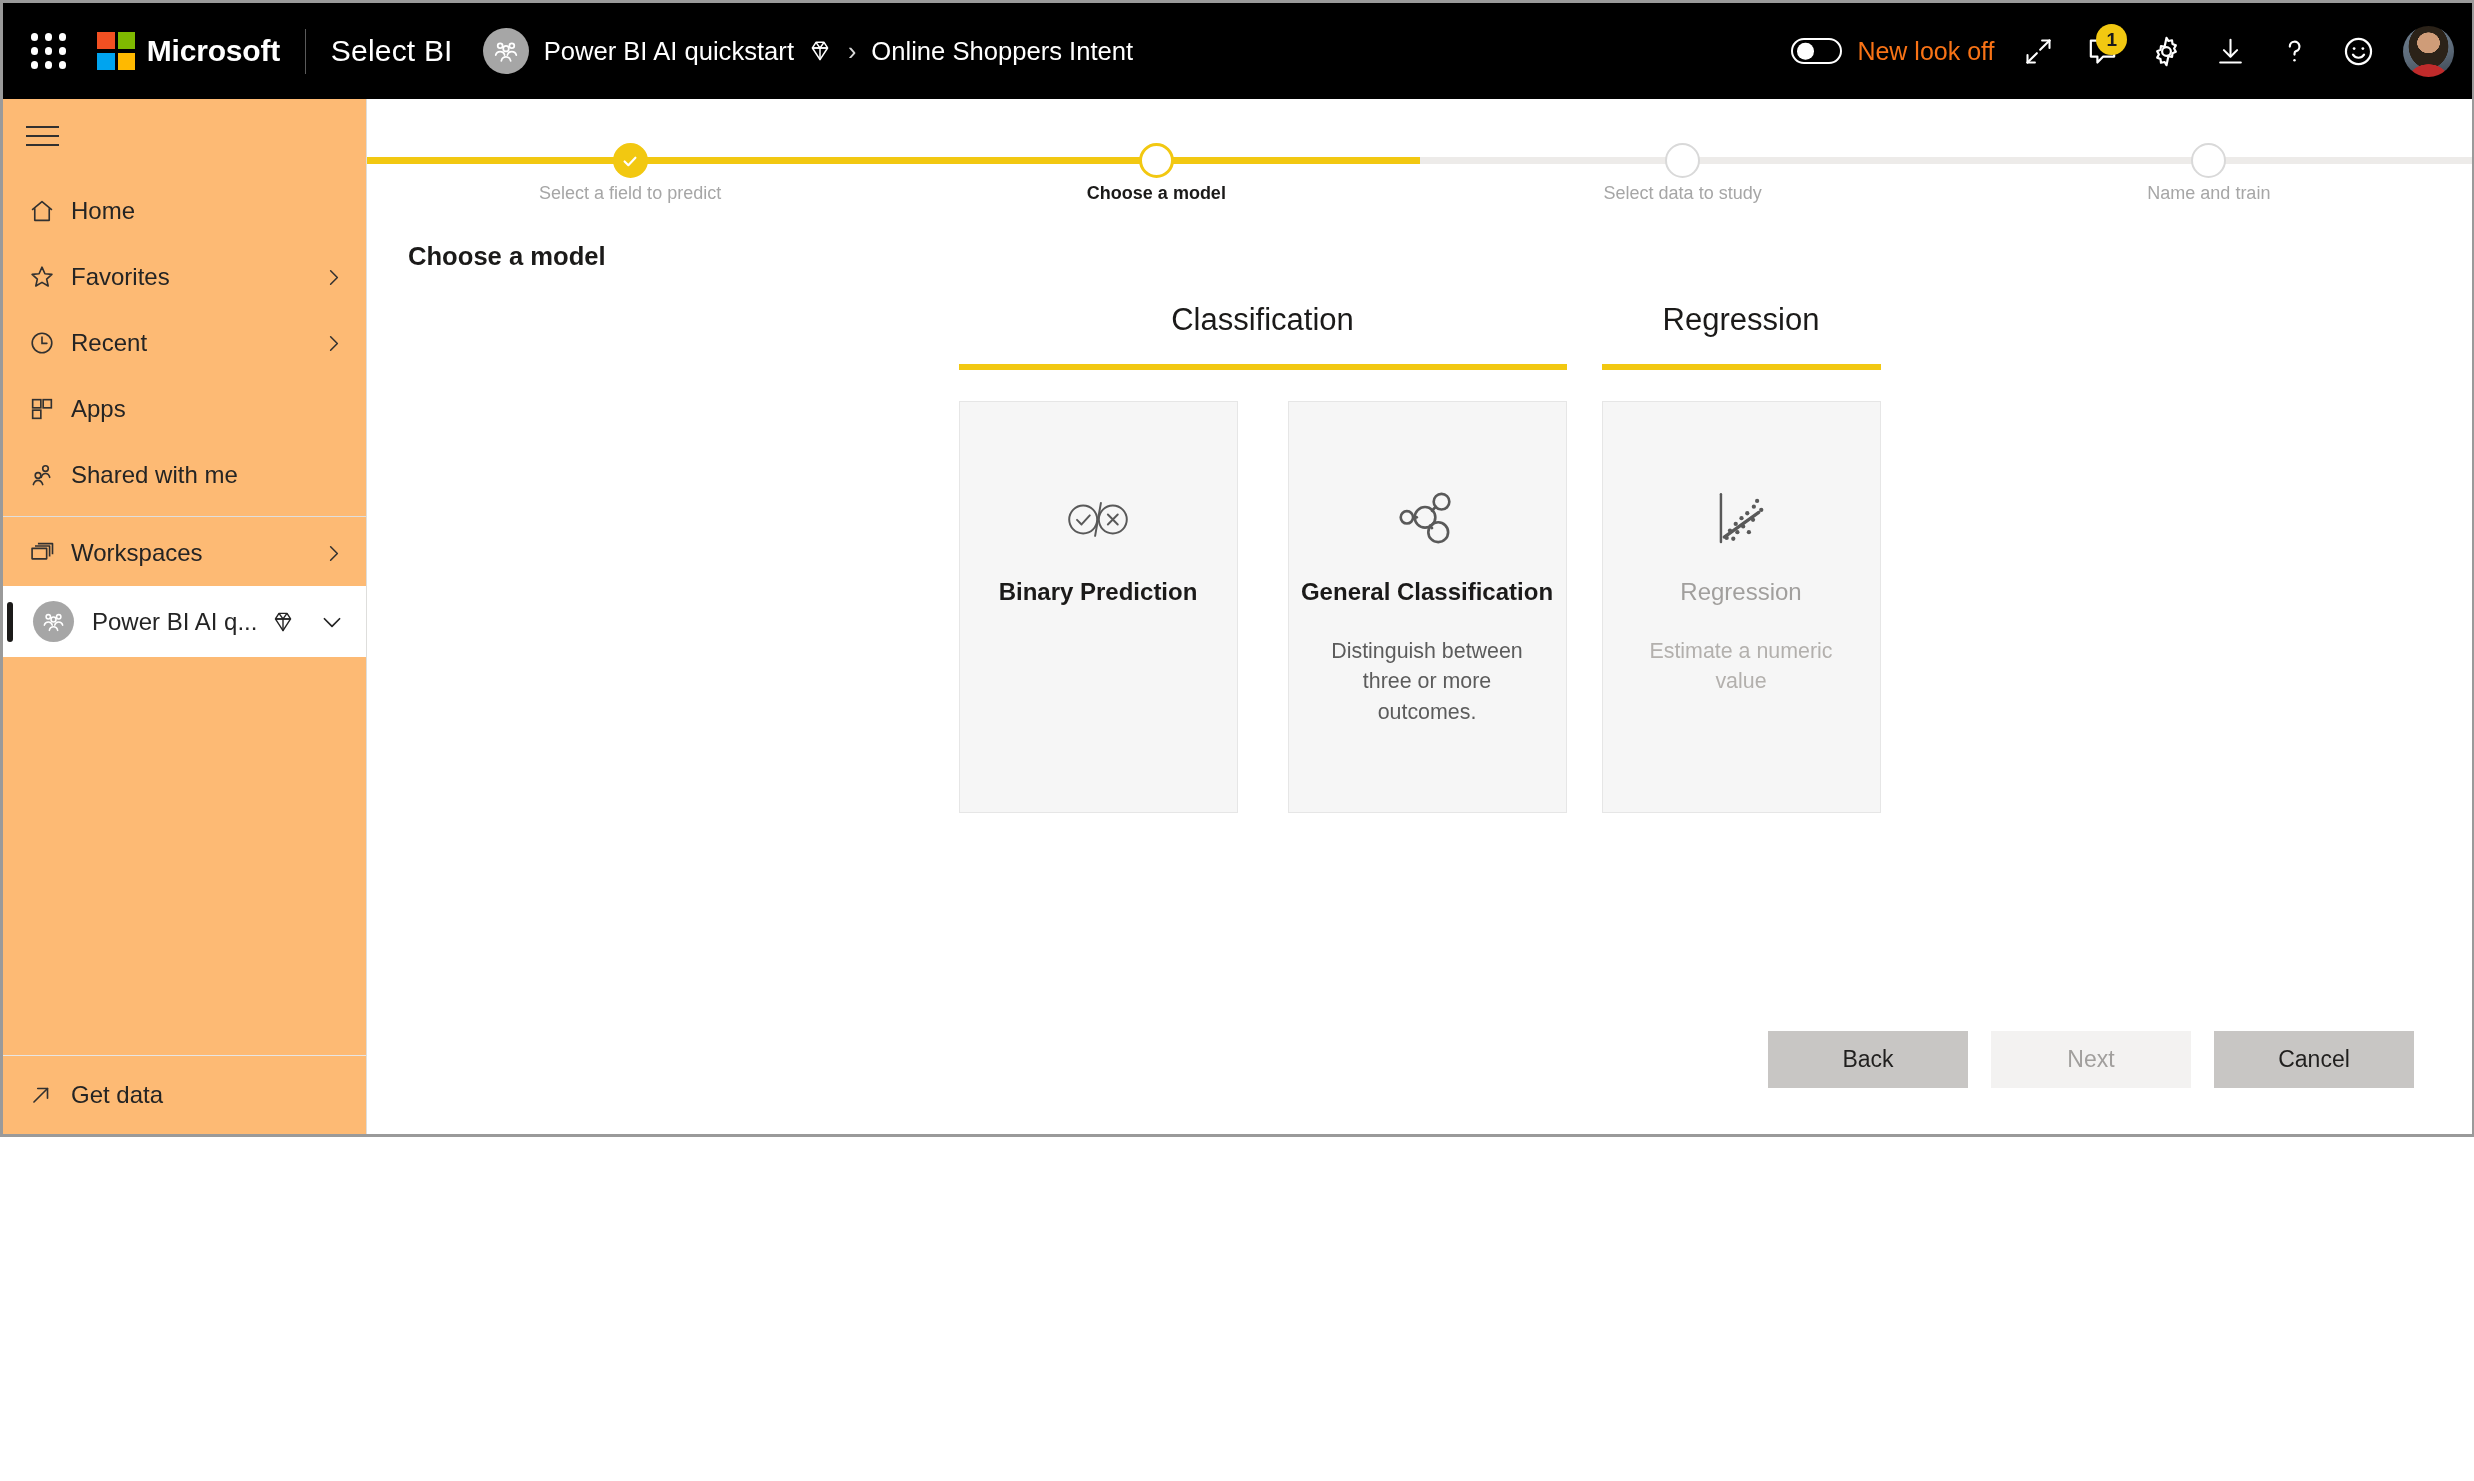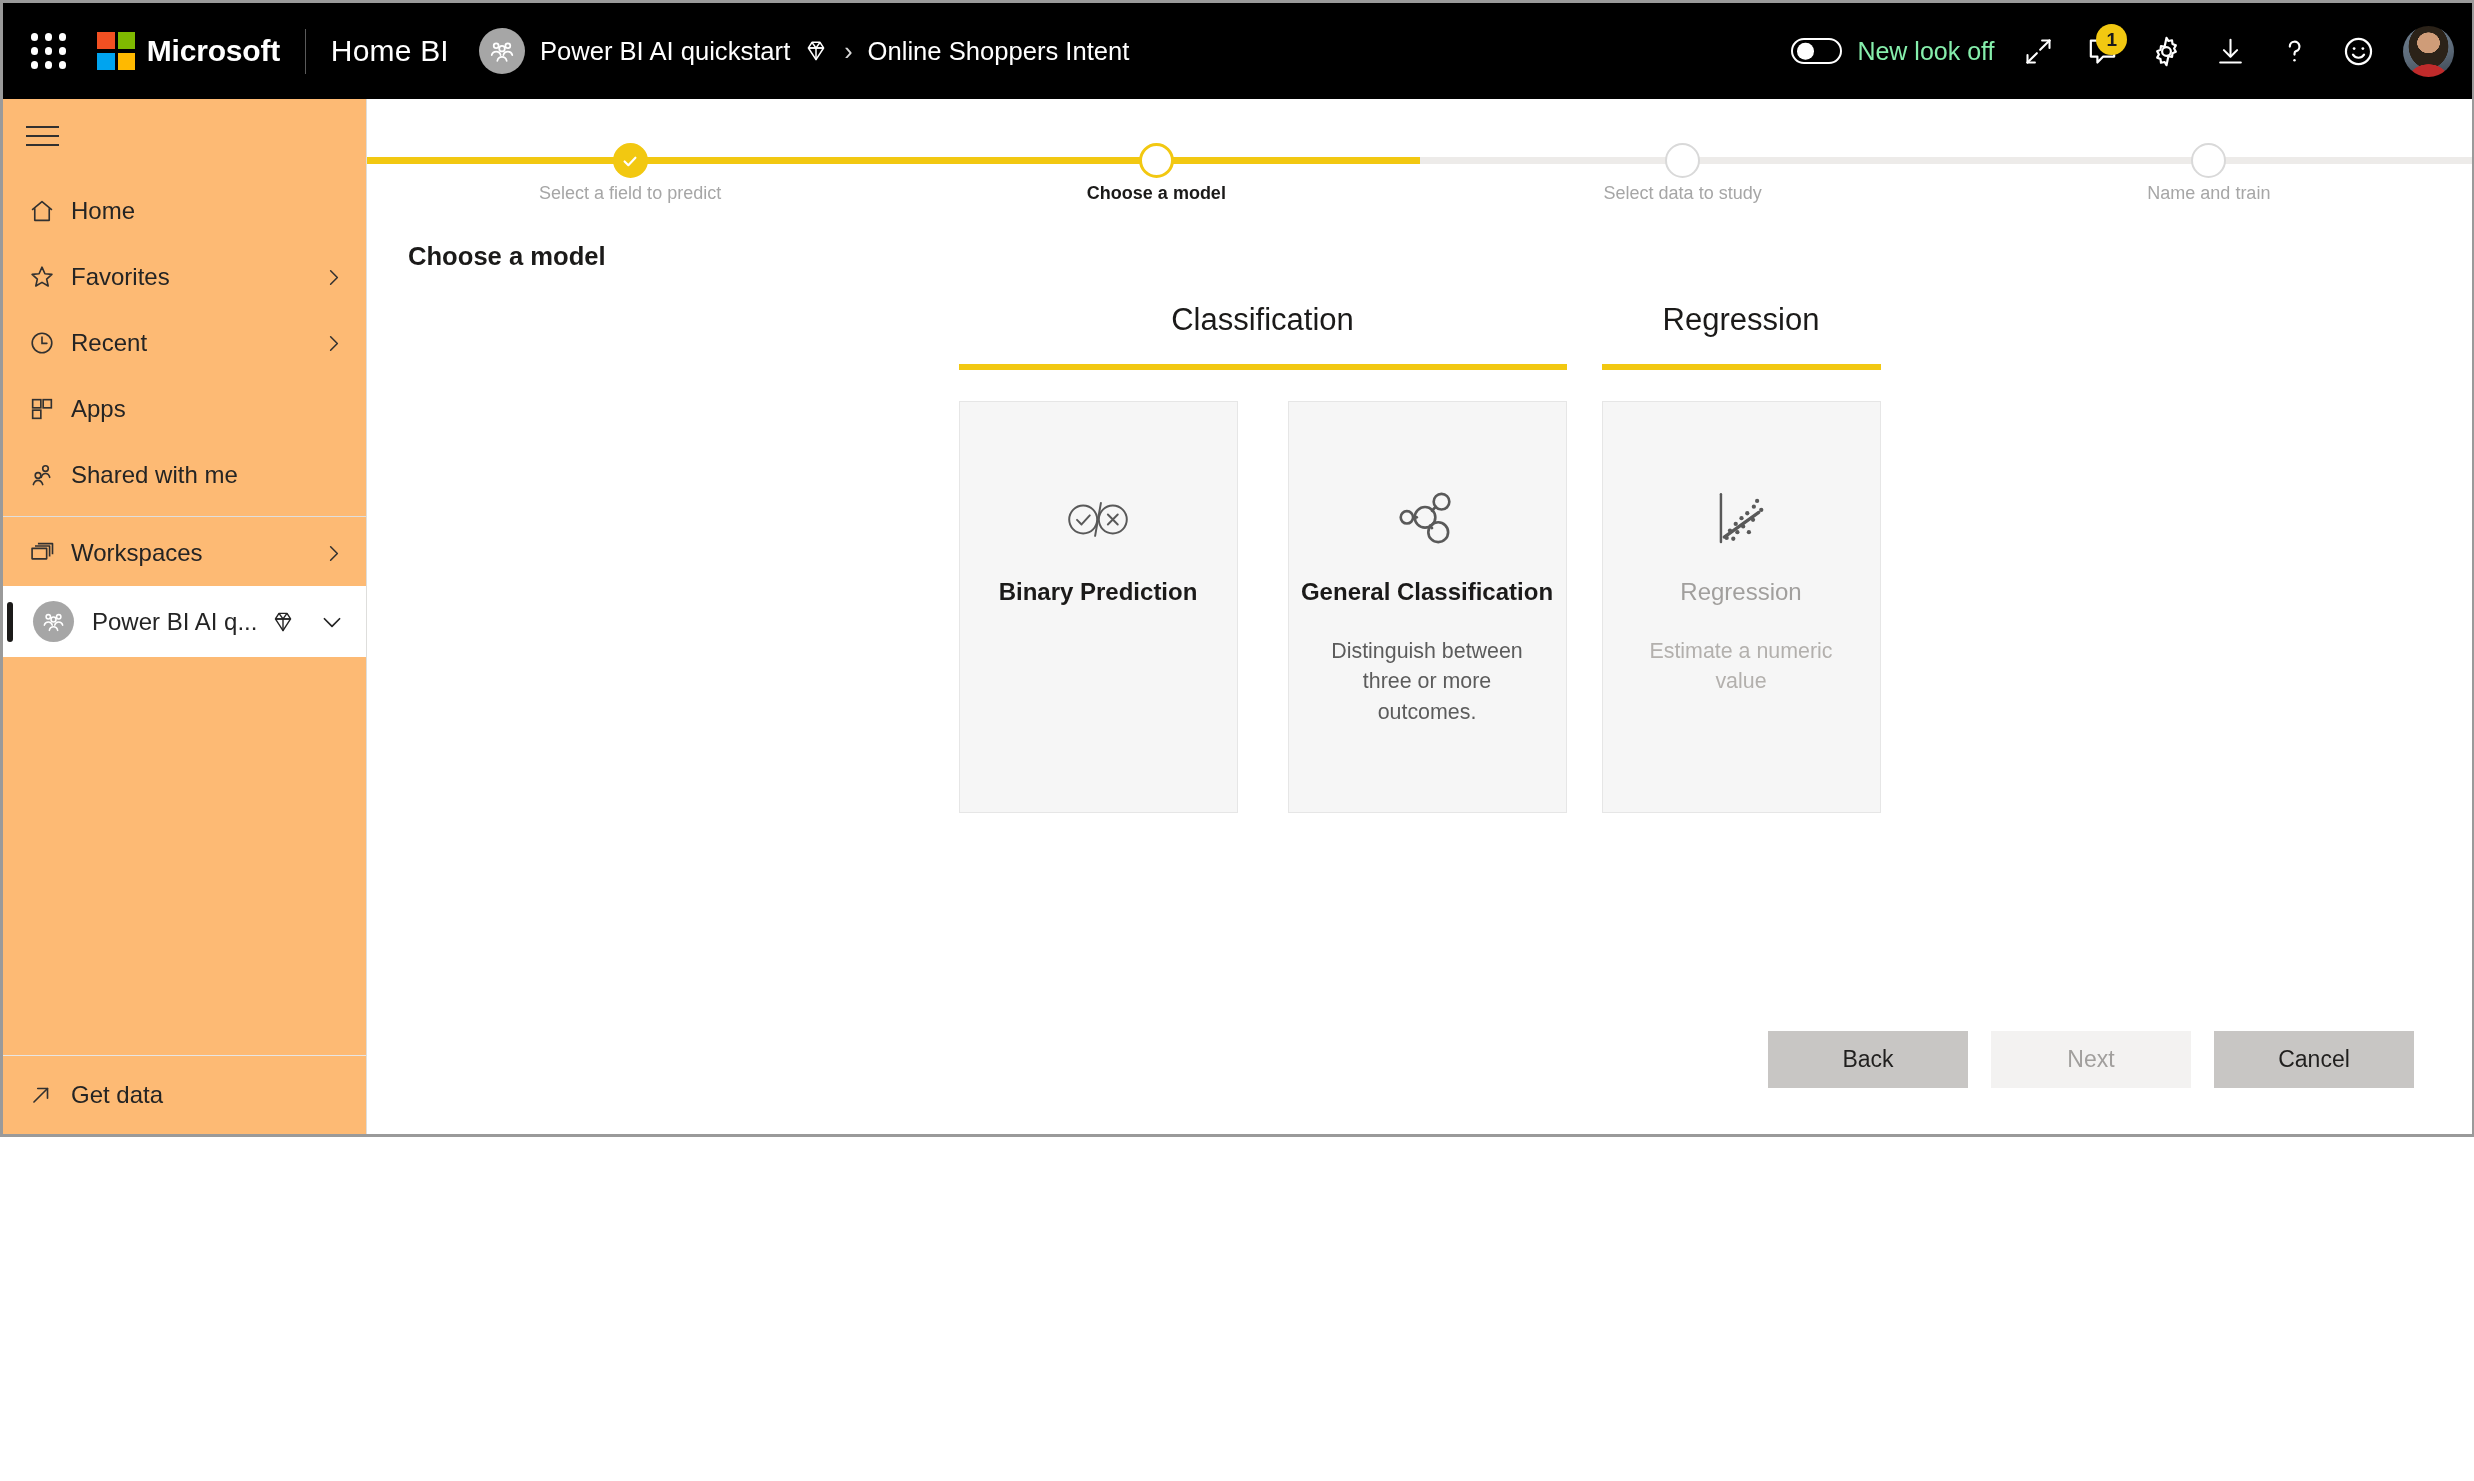--- a/index.html
+++ b/index.html
@@ -54,21 +54,21 @@
   .hdr-right { margin-left: auto; display: flex; align-items: center; gap: 0; }
   .toggle-wrap { display: flex; align-items: center; cursor: pointer; margin-right: 11.5px; }
   .toggle {
     width: 51px; height: 26px; border-radius: 13px;
     border: 2.1px solid #ffffff; position: relative; background: transparent;
   }
   .toggle .knob {
     position: absolute; left: 4.1px; top: 50%; transform: translateY(-50%);
     width: 16.5px; height: 16.5px; border-radius: 50%; background: #ffffff;
   }
-  .toggle-label { font-size: 25px; color: #86efac; margin-left: 15px; white-space: nowrap; }
+  .toggle-label { font-size: 25px; color: #f97316; margin-left: 15px; white-space: nowrap; }
 
   .hdr-icon {
     width: 64px; height: 64px; display: flex; align-items: center; justify-content: center;
     cursor: pointer; position: relative; color: #ffffff;
   }
   .badge {
     position: absolute; top: 5px; right: 6.6px;
     min-width: 31px; height: 31px; border-radius: 15.7px;
     background: #F2C811; color: #1b1b1b;
     font-size: 19px; font-weight: 600;
@@ -229,21 +229,21 @@
           <i></i>
           <i></i>
           <i></i>
           <i></i>
         </div>
       <span class="ms-word">Microsoft</span>
     </div>
 
     <div class="hdr-divider"></div>
 
-    <span class="product-name">Home BI</span>
+    <span class="product-name">Select BI</span>
 
     <div class="breadcrumb">
       <div class="bc-avatar">
         <svg width="28" height="28" viewBox="0 0 24 24" fill="none" stroke="#ffffff" stroke-width="1.5" stroke-linecap="round">
           <circle cx="7" cy="7.5" r="2.1"></circle>
             <circle cx="17" cy="7.5" r="2.1"></circle>
             <circle cx="12" cy="10" r="2.4"></circle>
           <path d="M3.2 15.5c.5-2 2-3 3.8-3s3.3 1 3.8 3"></path>
           <path d="M13.2 15.5c.5-2 2-3 3.8-3s3.3 1 3.8 3"></path>
           <path d="M8 20.5c.5-2.2 2.2-3.4 4-3.4s3.5 1.2 4 3.4"></path>

